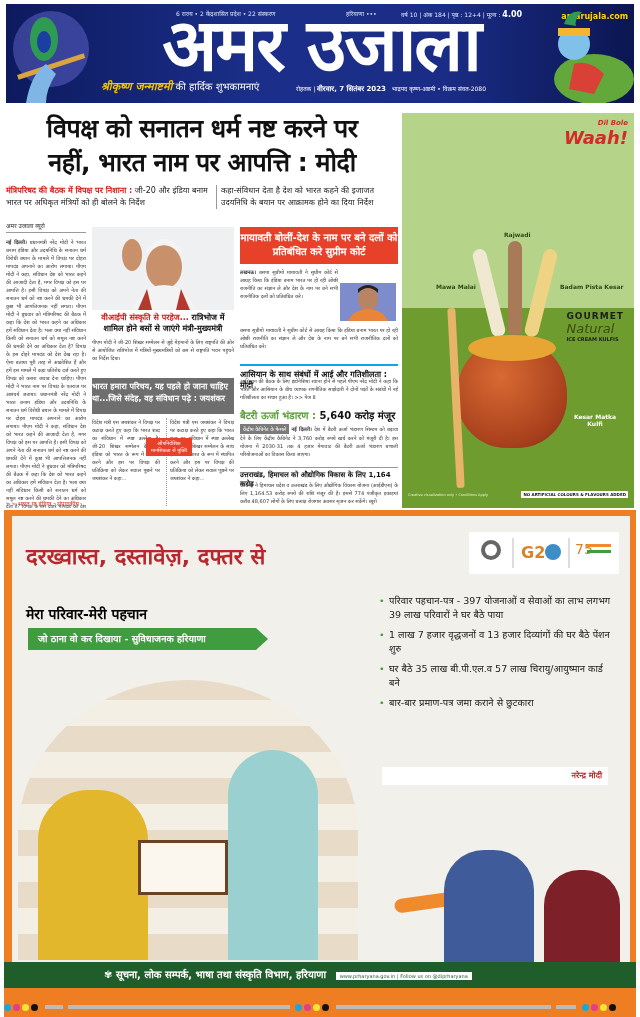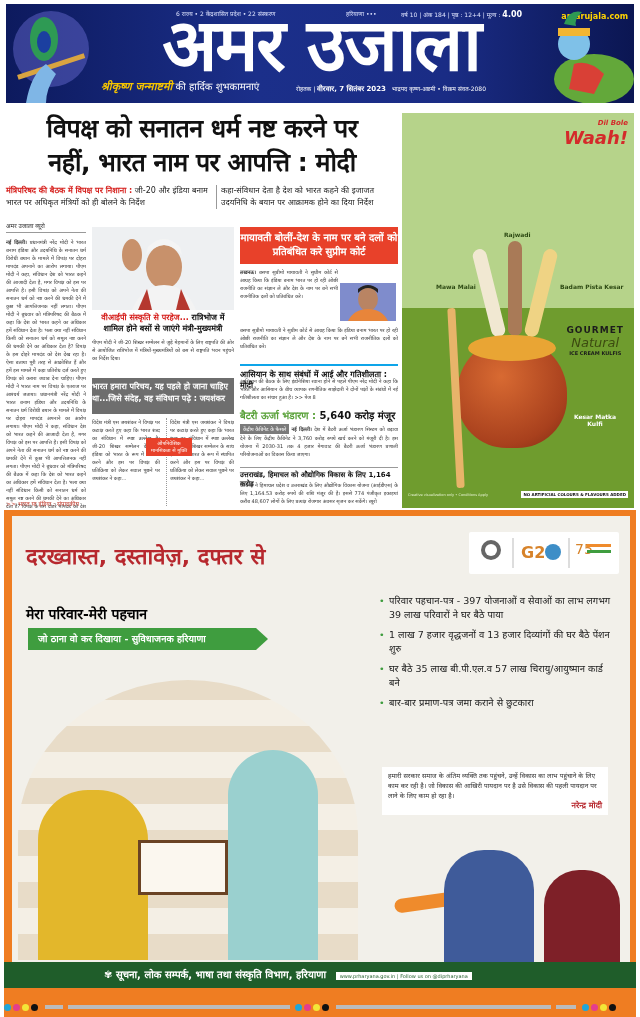--- a/index.html
+++ b/index.html
@@ -38,21 +38,21 @@
 
 #vad{left:402px;top:113px;width:232px;height:395px;background:#b6d38a;overflow:hidden}
 #vad .lower{left:0;top:195px;width:232px;height:200px;background:#6f9c2e}
 .vad-logo{left:0;top:0;width:82px;height:36px;background:#d42a2a;border-bottom-right-radius:40px;color:#fff;font-style:italic;font-weight:bold;font-size:13px;padding:9px 0 0 12px}
 .waah{right:6px;top:6px;color:#d42a2a;font-weight:bold;font-style:italic;text-align:right}
 .waah .s{font-size:7px;display:block}
 .waah .b{font-size:18px}
 .vad-text{left:0;top:58px;width:232px;text-align:center;font-size:10.5px;font-weight:bold;color:#1f4e14;line-height:15px}
 .kulfi{width:14px;border-radius:7px}
 .flav{font-size:6px;font-weight:bold;color:#2e4a14}
-.gourmet{right:10px;top:212px;text-align:center;color:#1c1c1c}
+.gourmet{right:10px;top:198px;text-align:left;color:#1c1c1c}
 .gourmet .g1{font-size:9px;font-weight:bold;letter-spacing:1px}
 .gourmet .g2{font-size:13px;font-style:italic;color:#3c4a10}
 .gourmet .g3{font-size:5px;font-weight:bold}
 .pot{left:55px;top:225px;width:110px;height:110px;border-radius:50% 50% 45% 45%;background:radial-gradient(circle at 40% 35%,#d86a32 0%,#a8401d 70%,#7c2b12 100%)}
 .pot-top{left:66px;top:222px;width:88px;height:26px;border-radius:50%;background:#e9a534}
 .flute{left:50px;top:195px;width:8px;height:180px;background:#e8b46a;border-radius:3px;transform:rotate(-3deg)}
 .kesar{left:168px;top:300px;font-size:6px;color:#fff;font-weight:bold;text-align:center;width:50px}
 .disc{left:6px;top:380px;font-size:3.5px;color:#e4f2cf;width:80px}
 .noart{right:6px;top:378px;background:#fff;color:#111;font-size:4px;padding:1px 2px;font-weight:bold}
 
@@ -235,21 +235,20 @@
   </div>
 
   <ul class="abs h-bullets">
     <li>परिवार पहचान-पत्र - 397 योजनाओं व सेवाओं का लाभ लगभग 39 लाख परिवारों ने घर बैठे पाया</li>
     <li>1 लाख 7 हजार वृद्धजनों व 13 हजार दिव्यांगों की घर बैठे पेंशन शुरु</li>
     <li>घर बैठे 35 लाख बी.पी.एल.व 57 लाख चिरायु/आयुष्मान कार्ड बने</li>
     <li>बार-बार प्रमाण-पत्र जमा कराने से छुटकारा</li>
   </ul>
 
   <div class="abs quote">
-    <div>हमारी सरकार समाज के अंतिम व्यक्ति तक पहुंचने, उन्हें विकास का लाभ पहुंचाने के लिए काम कर रही है। जो विकास की आखिरी पायदान पर है उसे विकास की पहली पायदान पर लाने के लिए काम हो रहा है।</div>
     <div class="auth">नरेन्द्र मोदी</div>
   </div>
 
   <div class="abs circle-photo">
     <div class="abs person1"></div>
     <div class="abs person2"></div>
     <div class="abs cert"></div>
   </div>
 
   <div class="abs flag1"></div>

